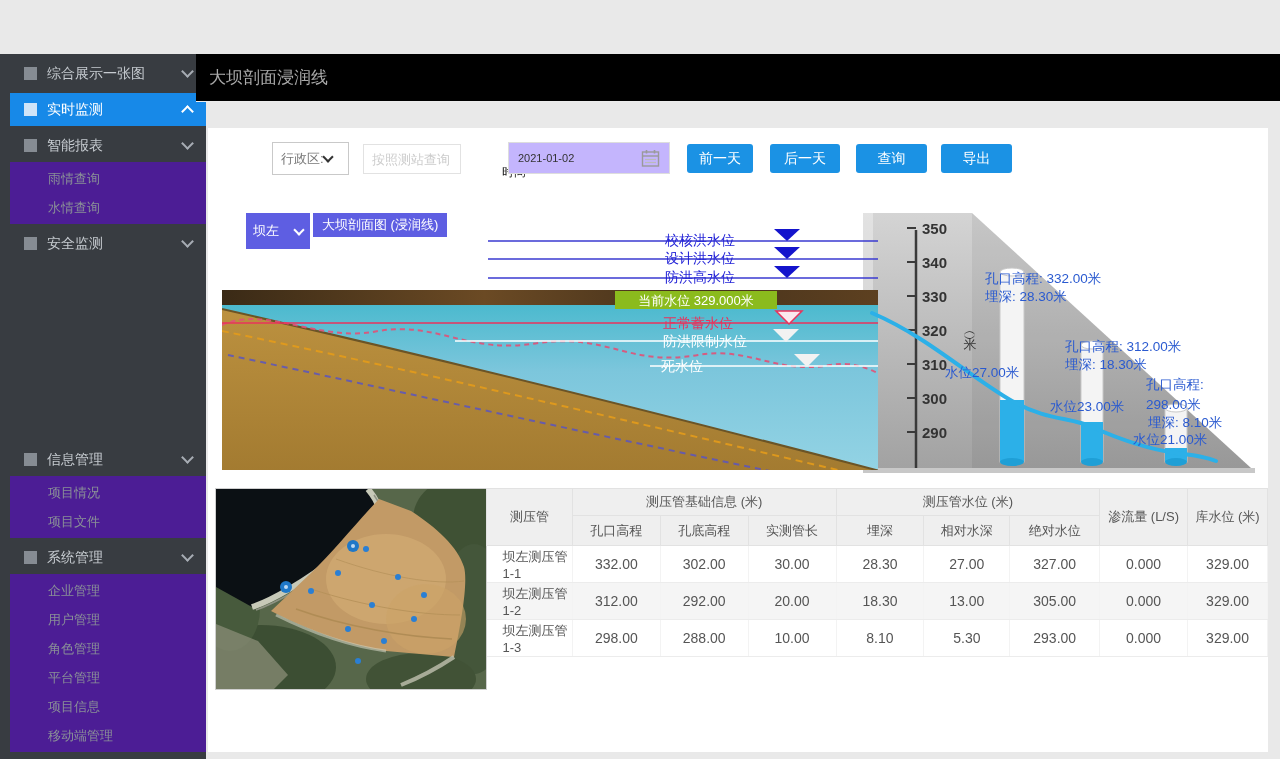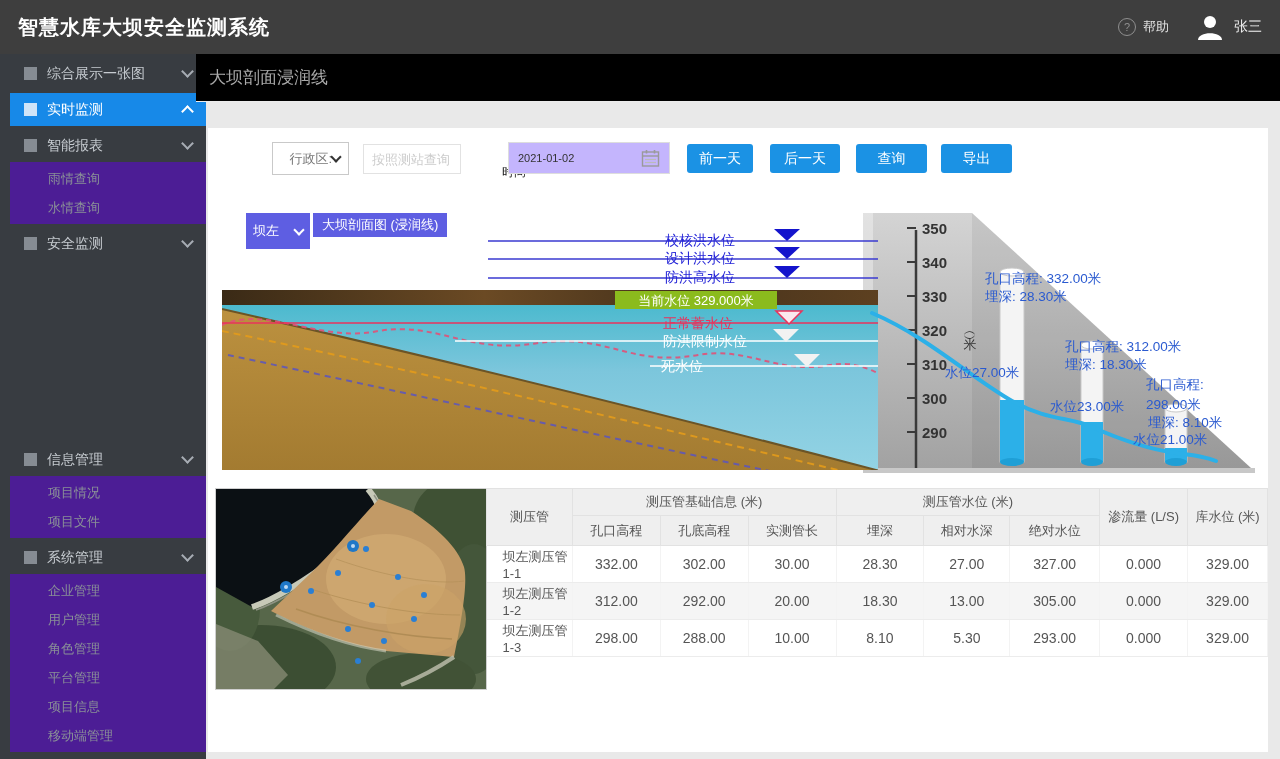--- a/index.html
+++ b/index.html
@@ -29,21 +29,21 @@
   .nav-kids{background:#4c1d95;padding:2px 0;}
   .nav-sub{height:29px;line-height:29px;padding-left:38px;color:#8a9097;font-size:13px;cursor:pointer;}
   .sb-spacer{height:180px;}
   
   .content{position:absolute;left:196px;top:54px;right:0;bottom:0;}
   .title-bar{height:47px;background:#000000;border-bottom:1px solid #ececec;display:flex;
        align-items:center;padding-left:13px;color:#a9a9a9;font-size:17px;}
   .panel{position:absolute;left:12px;top:74px;width:1060px;height:624px;background:#fff;}
   
   .sel{position:absolute;left:64px;top:14px;width:77px;height:33px;border:1px solid #c9c9c9;
-       background:#fff;display:flex;align-items:center;justify-content:flex-end;
+       background:#fff;display:flex;align-items:center;justify-content:flex-start;
        padding:0 8px;box-sizing:border-box;color:#777;font-size:13px;cursor:pointer;}
   .sel-chev{width:6px;height:6px;border-right:2px solid #333;border-bottom:2px solid #333;
        transform:rotate(45deg);margin-top:-3px;}
   .inp{position:absolute;left:155px;top:16px;width:98px;height:30px;border:1px solid #e2e2e2;
        box-sizing:border-box;padding:0 8px;font-size:13px;color:#333;outline:none;}
   .inp::placeholder{color:#ccc;}
   .time-lb{position:absolute;left:262px;top:36px;font-size:12px;color:#222;margin-left:32px;}
   .datebox{position:absolute;left:300px;top:14px;width:162px;height:32px;border:1px solid #ddd;
        box-sizing:border-box;display:flex;align-items:center;justify-content:space-between;
        padding:0 9px;font-size:11px;color:#333;cursor:pointer;background:#c4b5fd;}
@@ -74,34 +74,20 @@
   .tbl td{border:1px solid #ececec;border-left:none;border-right:1px solid #f3f3f3;
        text-align:center;color:#555;font-size:14px;height:34px;background:#fff;}
   .tbl td.name{text-align:left;padding-left:16px;font-size:13px;color:#555;}
   .tbl tr.alt td{background:#f5f5f5;}
 </style>
 </head>
 <body>
 
 <div id="app">
 
-  <div class="hdr">
-    <div class="hdr-title">智慧水库大坝安全监测系统</div>
-    <div class="hdr-right">
-      <div class="help-ic">?</div>
-      <div class="help-lb">帮助</div>
-      <div class="user">
-        <svg width="30" height="28" viewBox="0 0 30 28">
-          <circle cx="15" cy="9" r="6" fill="#fff"></circle>
-          <path d="M3,27 C3,18 27,18 27,27 Z" fill="#fff"></path>
-        </svg>
-        <span class="user-name">张三</span>
-      </div>
-    </div>
-  </div>
 
   <div class="sb">
     <div class="nav-item">
       <span class="sq"></span>
       <span>综合展示一张图</span>
       <span class="chev"></span>
     </div>
     <div class="nav-item active">
       <span class="sq"></span>
       <span>实时监测</span>

